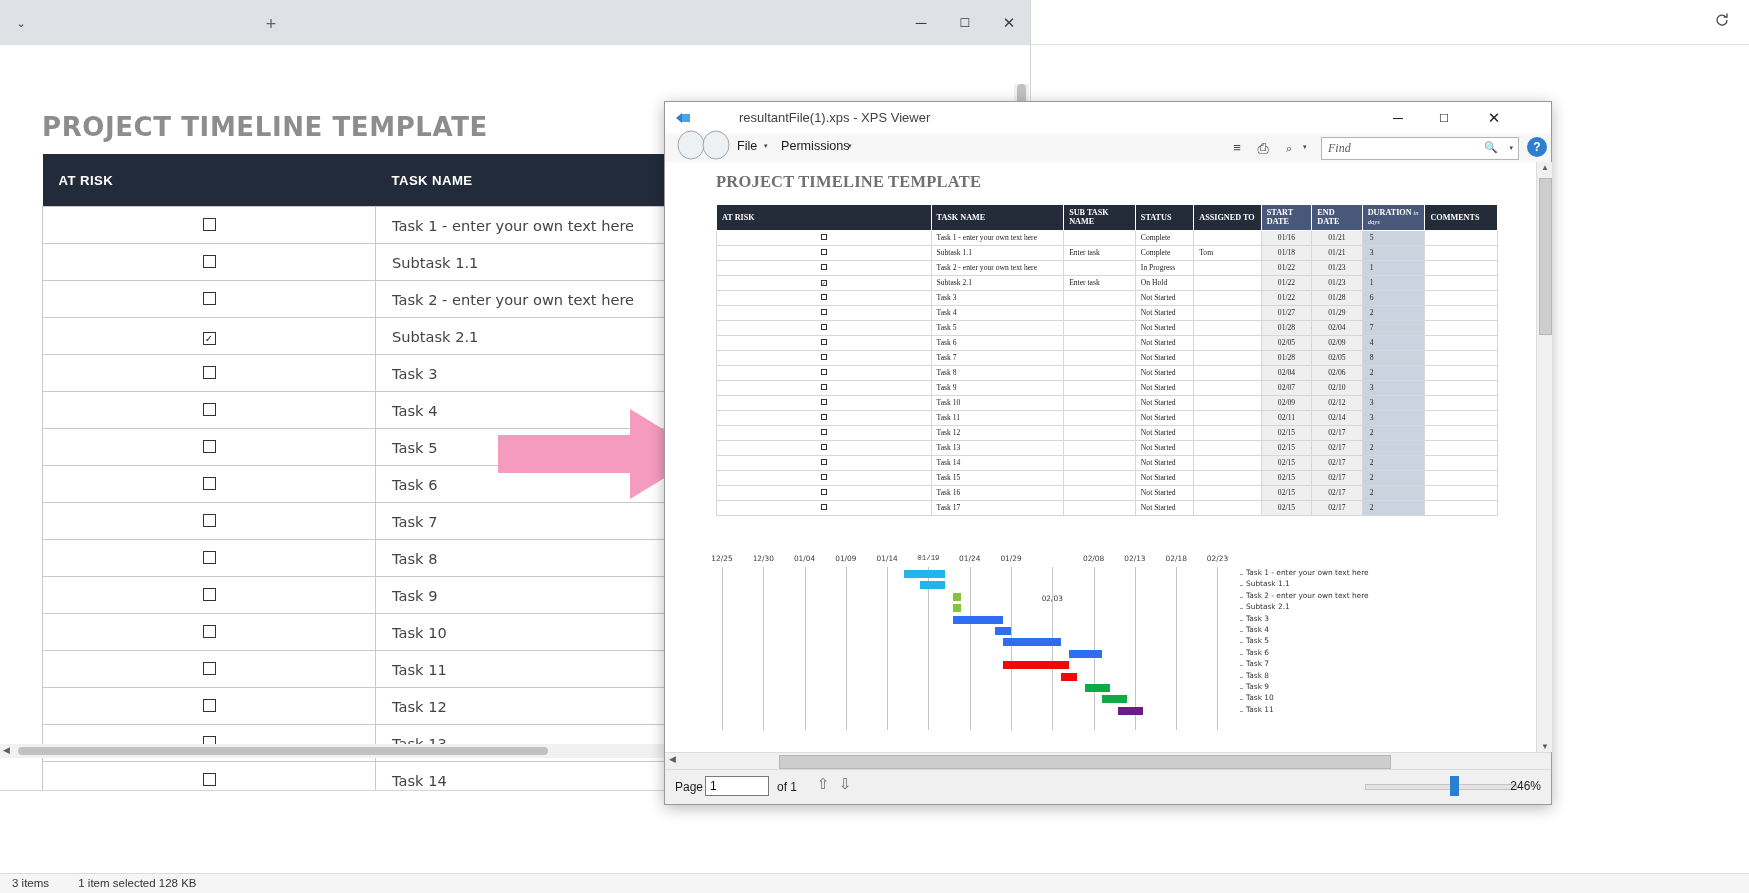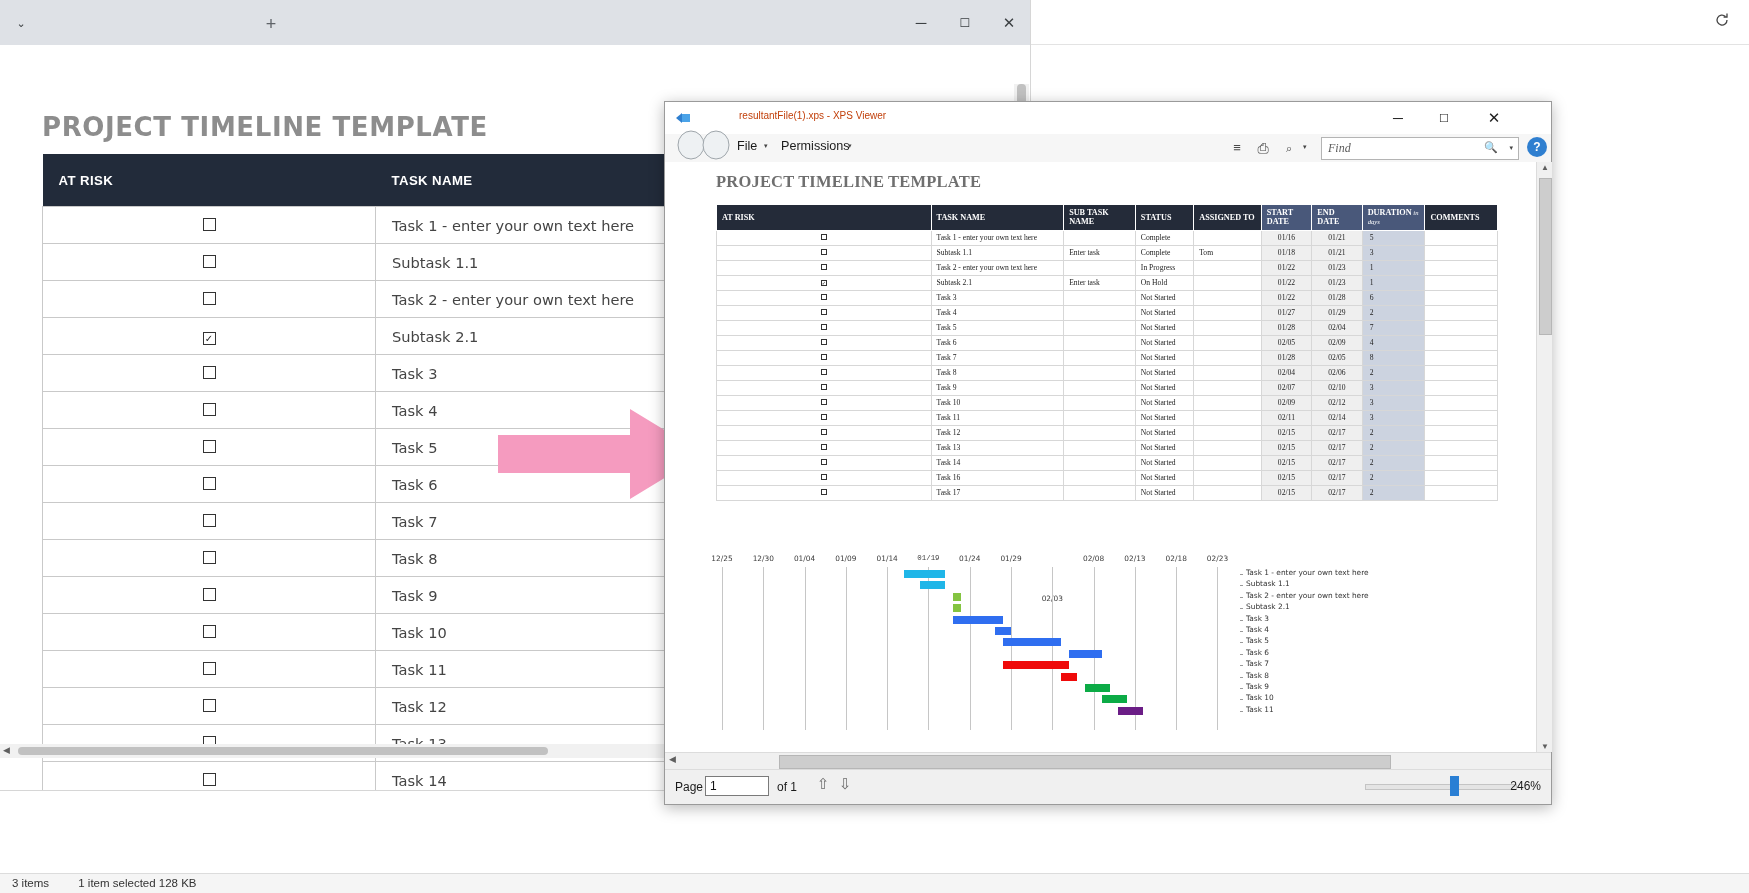--- a/index.html
+++ b/index.html
@@ -80,21 +80,21 @@
   #browser-vscroll .vthumb{position:absolute;left:3px;top:0px;width:9px;height:96px;background:#c1c1c1;border-radius:4px;}
 
   
   #pink-arrow{left:498px;top:409px;width:206px;height:90px;}
 
   
   #xps{left:664px;top:101px;width:886px;height:702px;background:#f0f0f0;
       border:1px solid #9a9a9a;box-shadow:0 3px 14px rgba(0,0,0,.28);}
   #xps-title{left:0;top:0;width:886px;height:32px;background:#ffffff;}
   #xps-icon{left:11px;top:9px;width:15px;height:14px;}
-  #xps-title-text{left:32px;top:8px;font-size:10px;color:#c2410c;white-space:nowrap;padding-left:42px;}
+  #xps-title-text{left:32px;top:8px;font-size:13px;color:#404040;white-space:nowrap;padding-left:42px;}
   .xps-wbtn{top:0;height:32px;width:46px;text-align:center;line-height:32px;font-size:14px;color:#1b1b1b;}
   #xps-min{right:130px;}
   #xps-max{right:84px;font-size:11px;}
   #xps-close{right:34px;font-size:15px;}
 
   #xps-toolbar{left:0;top:32px;width:886px;height:28px;background:#f6f6f6;border-bottom:1px solid #dcdcdc;}
   #nav-circles{left:10px;top:-4px;width:58px;height:30px;}
   .xps-menu{top:5px;font-size:12.6px;color:#1b1b1b;}
   #menu-file{left:72px;text-align:right;}
   #menu-file-arr{left:99px;top:8px;font-size:7px;color:#444;}
@@ -537,20 +537,31 @@
               <td>Not Started</td>
               <td></td>
               <td class="grey">02/15</td>
               <td class="grey">02/17</td>
               <td class="bluec">2</td>
               <td></td>
             </tr>
             <tr>
               <td class="c"><span class="xbox"></span></td>
               <td>Task 14</td>
+              <td></td>
+              <td>Not Started</td>
+              <td></td>
+              <td class="grey">02/15</td>
+              <td class="grey">02/17</td>
+              <td class="bluec">2</td>
+              <td></td>
+            </tr>
+            <tr>
+              <td class="c"><span class="xbox"></span></td>
+              <td>Task 15</td>
               <td></td>
               <td>Not Started</td>
               <td></td>
               <td class="grey">02/15</td>
               <td class="grey">02/17</td>
               <td class="bluec">2</td>
               <td></td>
             </tr>
             <tr>
               <td class="c"><span class="xbox"></span></td>

